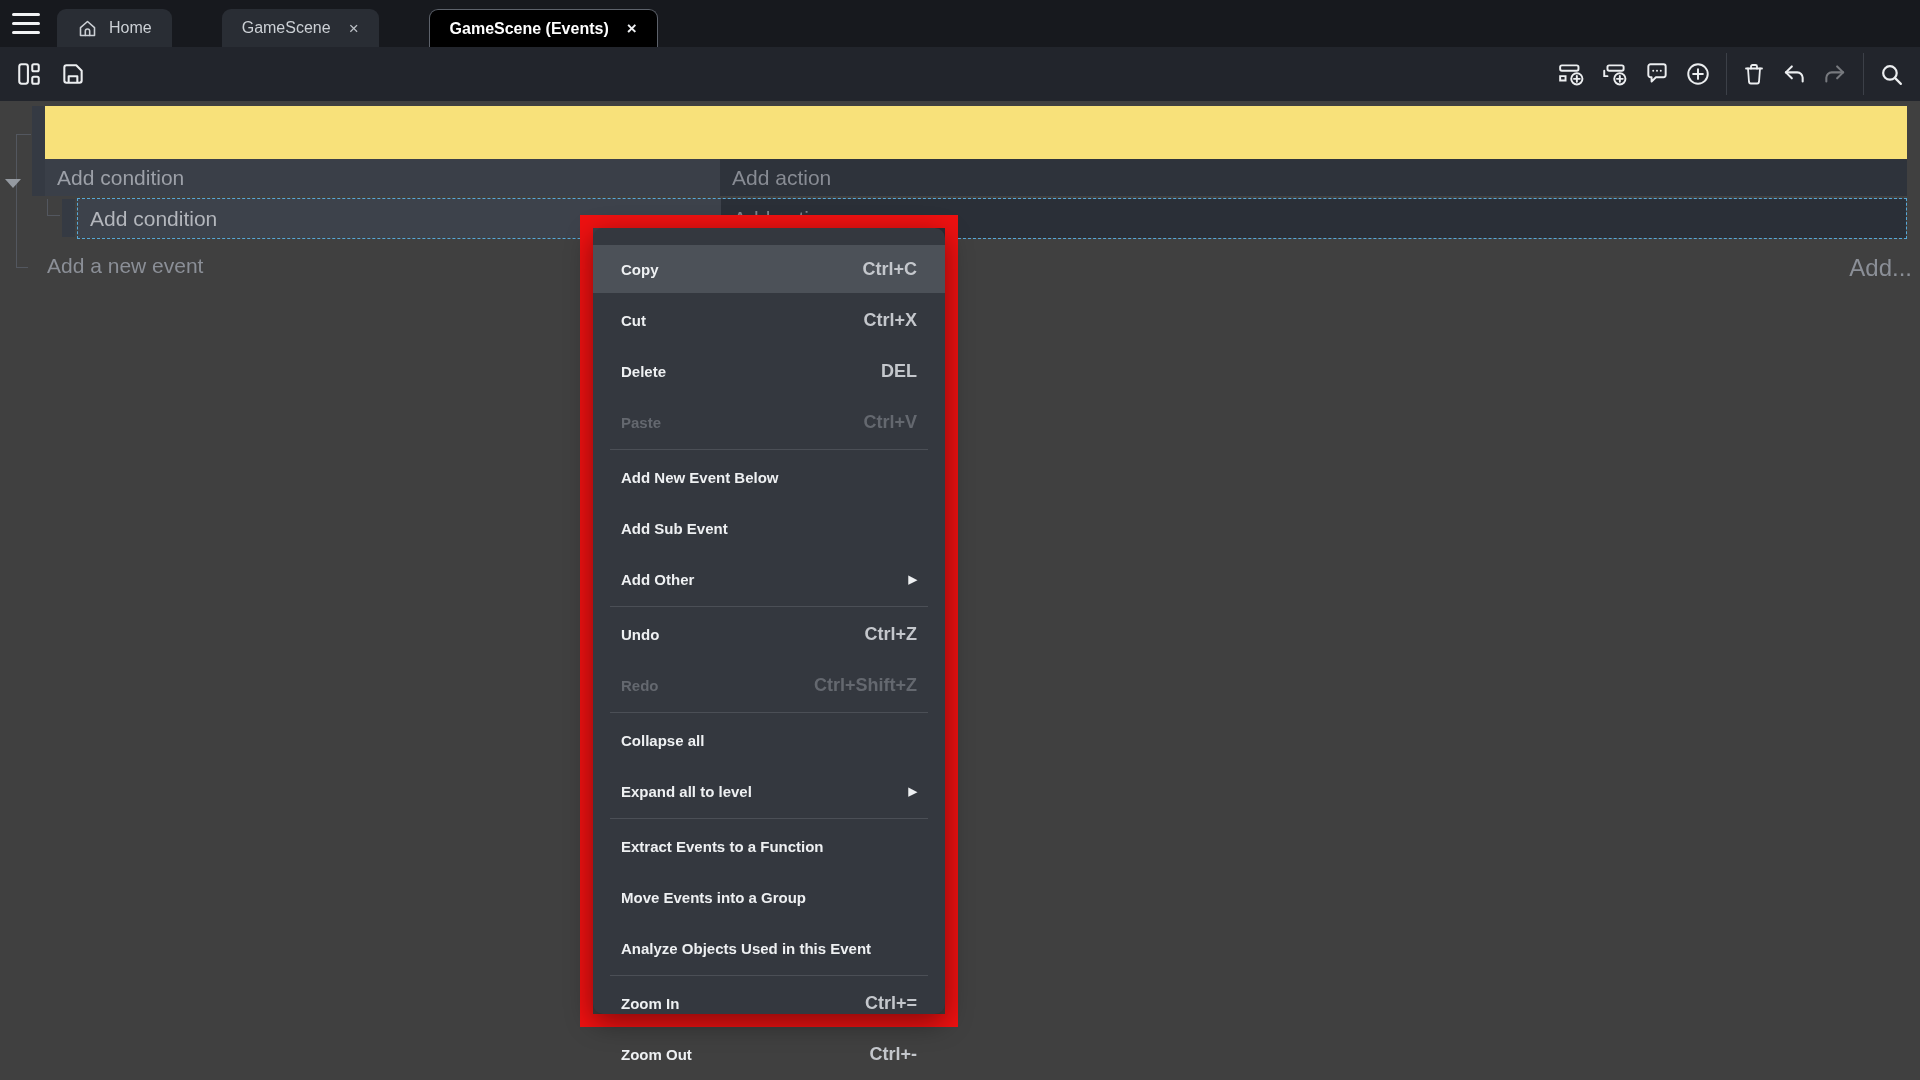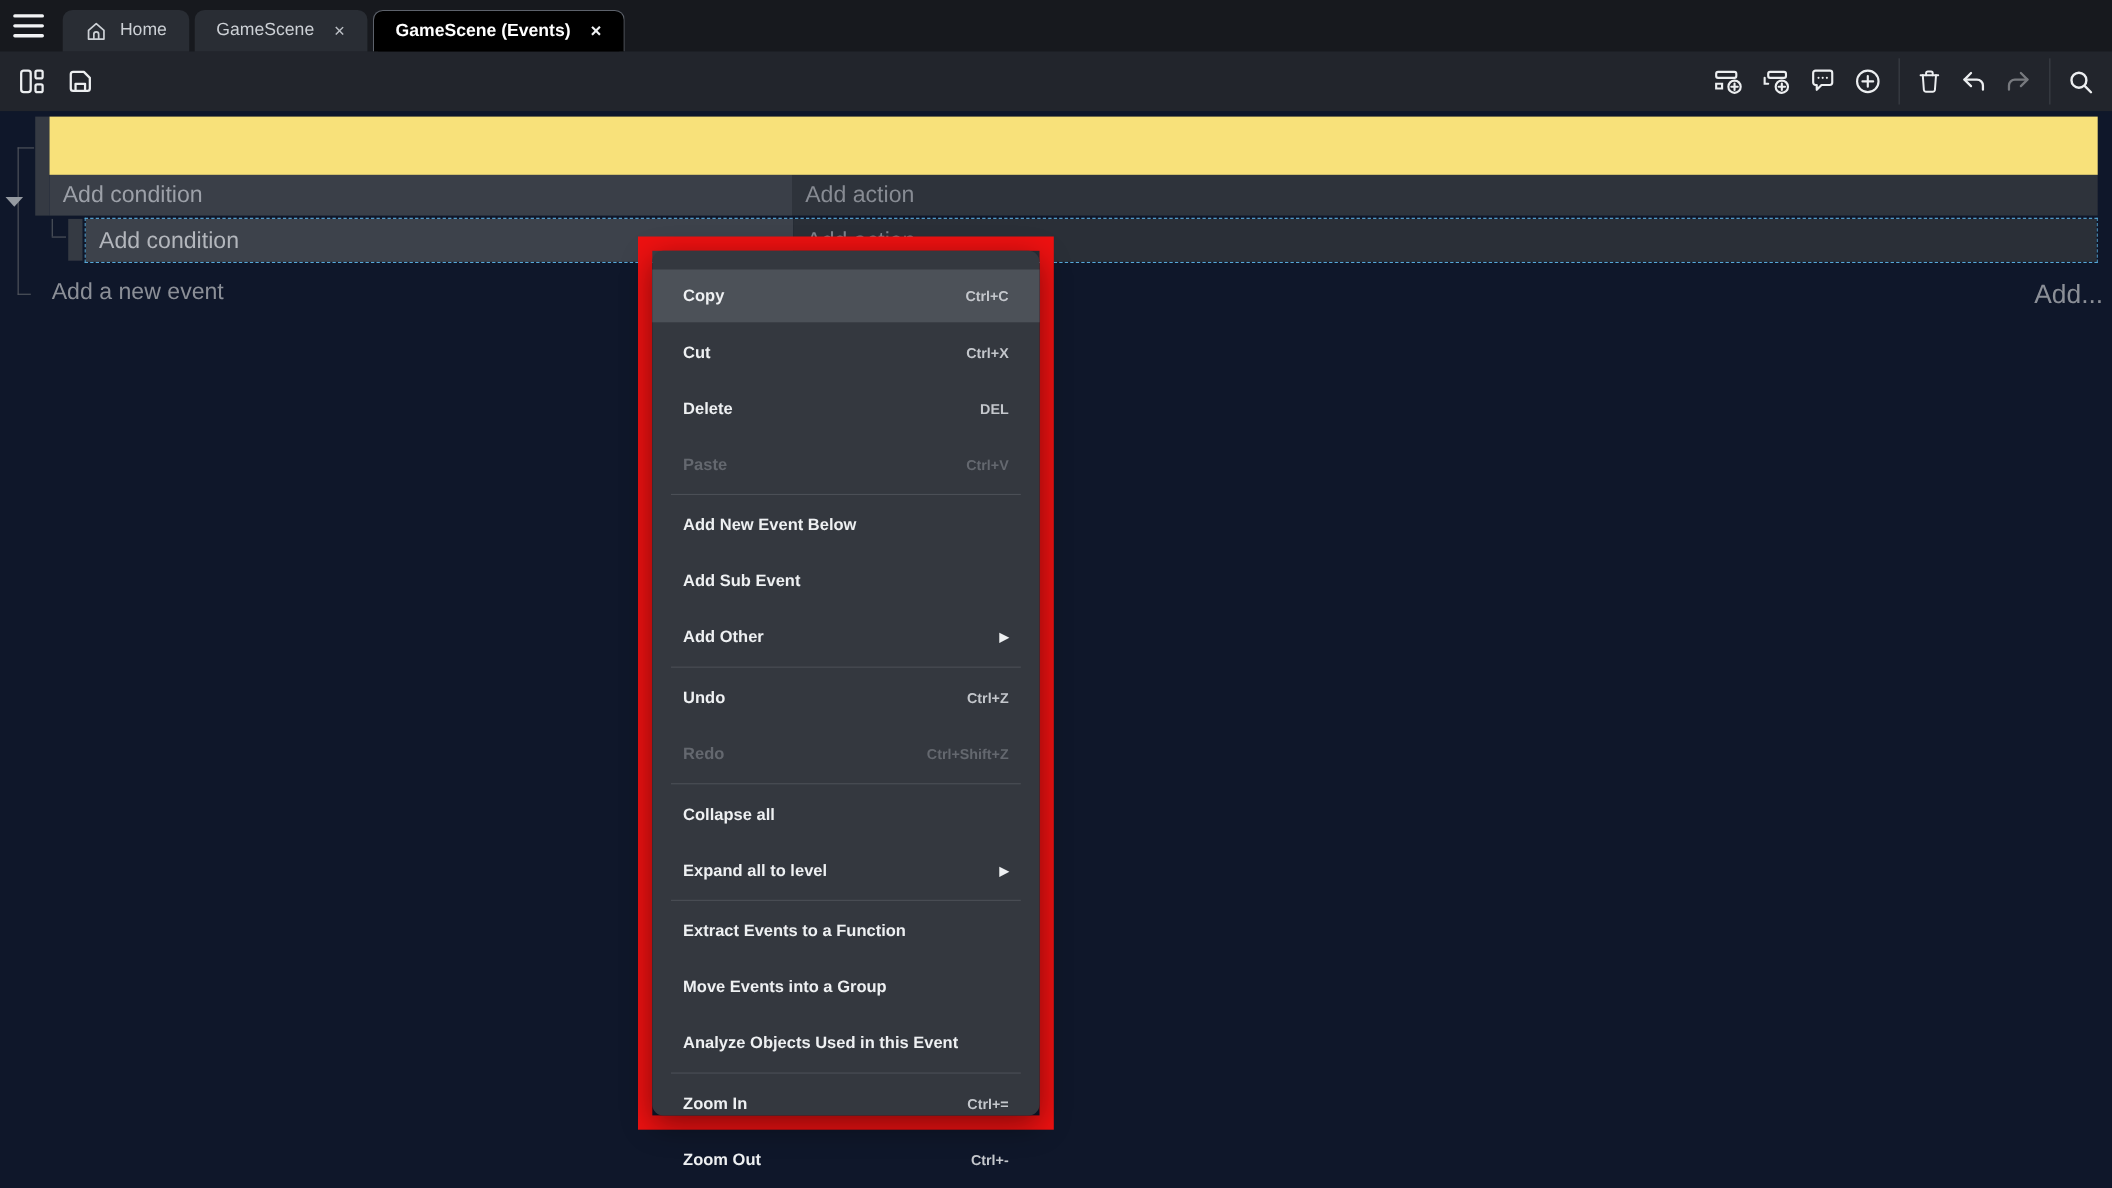--- a/index.html
+++ b/index.html
@@ -13,21 +13,21 @@
   }
 
   
   .tabbar {
     position: absolute; top: 0; left: 0; right: 0; height: 47px;
     background: #17191e;
   }
   .hamburger { position: absolute; left: 12px; top: 13px; width: 28px; height: 21px;
     display: flex; flex-direction: column; justify-content: space-between; cursor: pointer; }
   .hamburger span { display: block; height: 3px; border-radius: 2px; background: #f2f3f5; }
-  .tabs { position: absolute; left: 57px; bottom: 0; display: flex; align-items: flex-end; }
+  .tabs { position: absolute; left: 57px; bottom: 0; display: flex; align-items: flex-end; gap: 45px; }
   .tab {
     height: 38px; display: flex; align-items: center; padding: 0 20px;
     margin-right: 5px; background: #292d34; color: #ccd0d5;
     border-radius: 9px 9px 0 0; font-size: 16px; cursor: pointer;
   }
   .tab .tab-close { margin-left: 18px; font-size: 17px; color: #bcc0c6; line-height: 1; }
   .tab.active {
     background: #000000; color: #ffffff; font-weight: 700;
     border: 1px solid #5d626b; border-bottom: none; height: 38px;
   }
@@ -55,21 +55,21 @@
   .preview-caret { width: 38px; height: 100%; border-left: 1px solid #585d66;
     display: flex; align-items: center; justify-content: center; font-size: 11px; color: #e8eaec; }
   .publish-btn {
     position: absolute; left: 988px; top: 56px; width: 127px; height: 43px;
     background: #5b2ee0; border: none; border-radius: 9px; color: #fff; cursor: pointer;
     display: flex; align-items: center; justify-content: center; gap: 12px;
   }
   .publish-label { font-size: 16px; font-weight: 700; letter-spacing: .2px; }
 
   
-  .events { position: absolute; top: 101px; left: 0; right: 0; bottom: 0; background: #0f172a; }
+  .events { position: absolute; top: 101px; left: 0; right: 0; bottom: 0; background: #404040; }
   .tree-vline { position: absolute; left: 16px; top: 33px; width: 1px; height: 134px; background: #53575f; }
   .tree-stub-top { position: absolute; left: 16px; top: 33px; width: 15px; height: 1px; background: #53575f; }
   .tree-stub-bottom { position: absolute; left: 16px; top: 166px; width: 12px; height: 1px; background: #53575f; }
   .tree-sub-v { position: absolute; left: 47px; top: 98px; width: 1px; height: 16px; background: #53575f; }
   .tree-sub-h { position: absolute; left: 47px; top: 114px; width: 13px; height: 1px; background: #53575f; }
   .collapse-triangle {
     position: absolute; left: 5px; top: 78px;
     width: 0; height: 0; border-left: 8px solid transparent; border-right: 8px solid transparent;
     border-top: 9px solid #959aa1; cursor: pointer;
   }
@@ -99,21 +99,21 @@
     border: 13px solid #ee1111;
   }
   .menu {
     width: 100%; height: 100%; background: #34383f; border-radius: 10px;
     padding: 14px 0; box-shadow: 0 8px 28px rgba(0,0,0,.45);
   }
   .mi {
     height: 48px; margin: 3px 0; display: flex; align-items: center;
     padding: 0 28px; font-size: 15px; font-weight: 700; color: #eef0f2; cursor: pointer;
   }
-  .mi .sc { margin-left: auto; font-size: 13px; font-weight: 700; color: #c4c7cc; }
+  .mi .sc { margin-left: auto; font-size: 18px; font-weight: 700; color: #c4c7cc; }
   .mi .sub { margin-left: auto; font-size: 11px; color: #eef0f2; }
   .mi.hov { background: #4c5158; }
   .mi.dis, .mi.dis .sc { color: #64686f; }
   .msep { height: 1px; background: #4b4f56; margin: 3px 17px; }
 
   svg { display: block; }
 </style>
 </head>
 <body>
 

